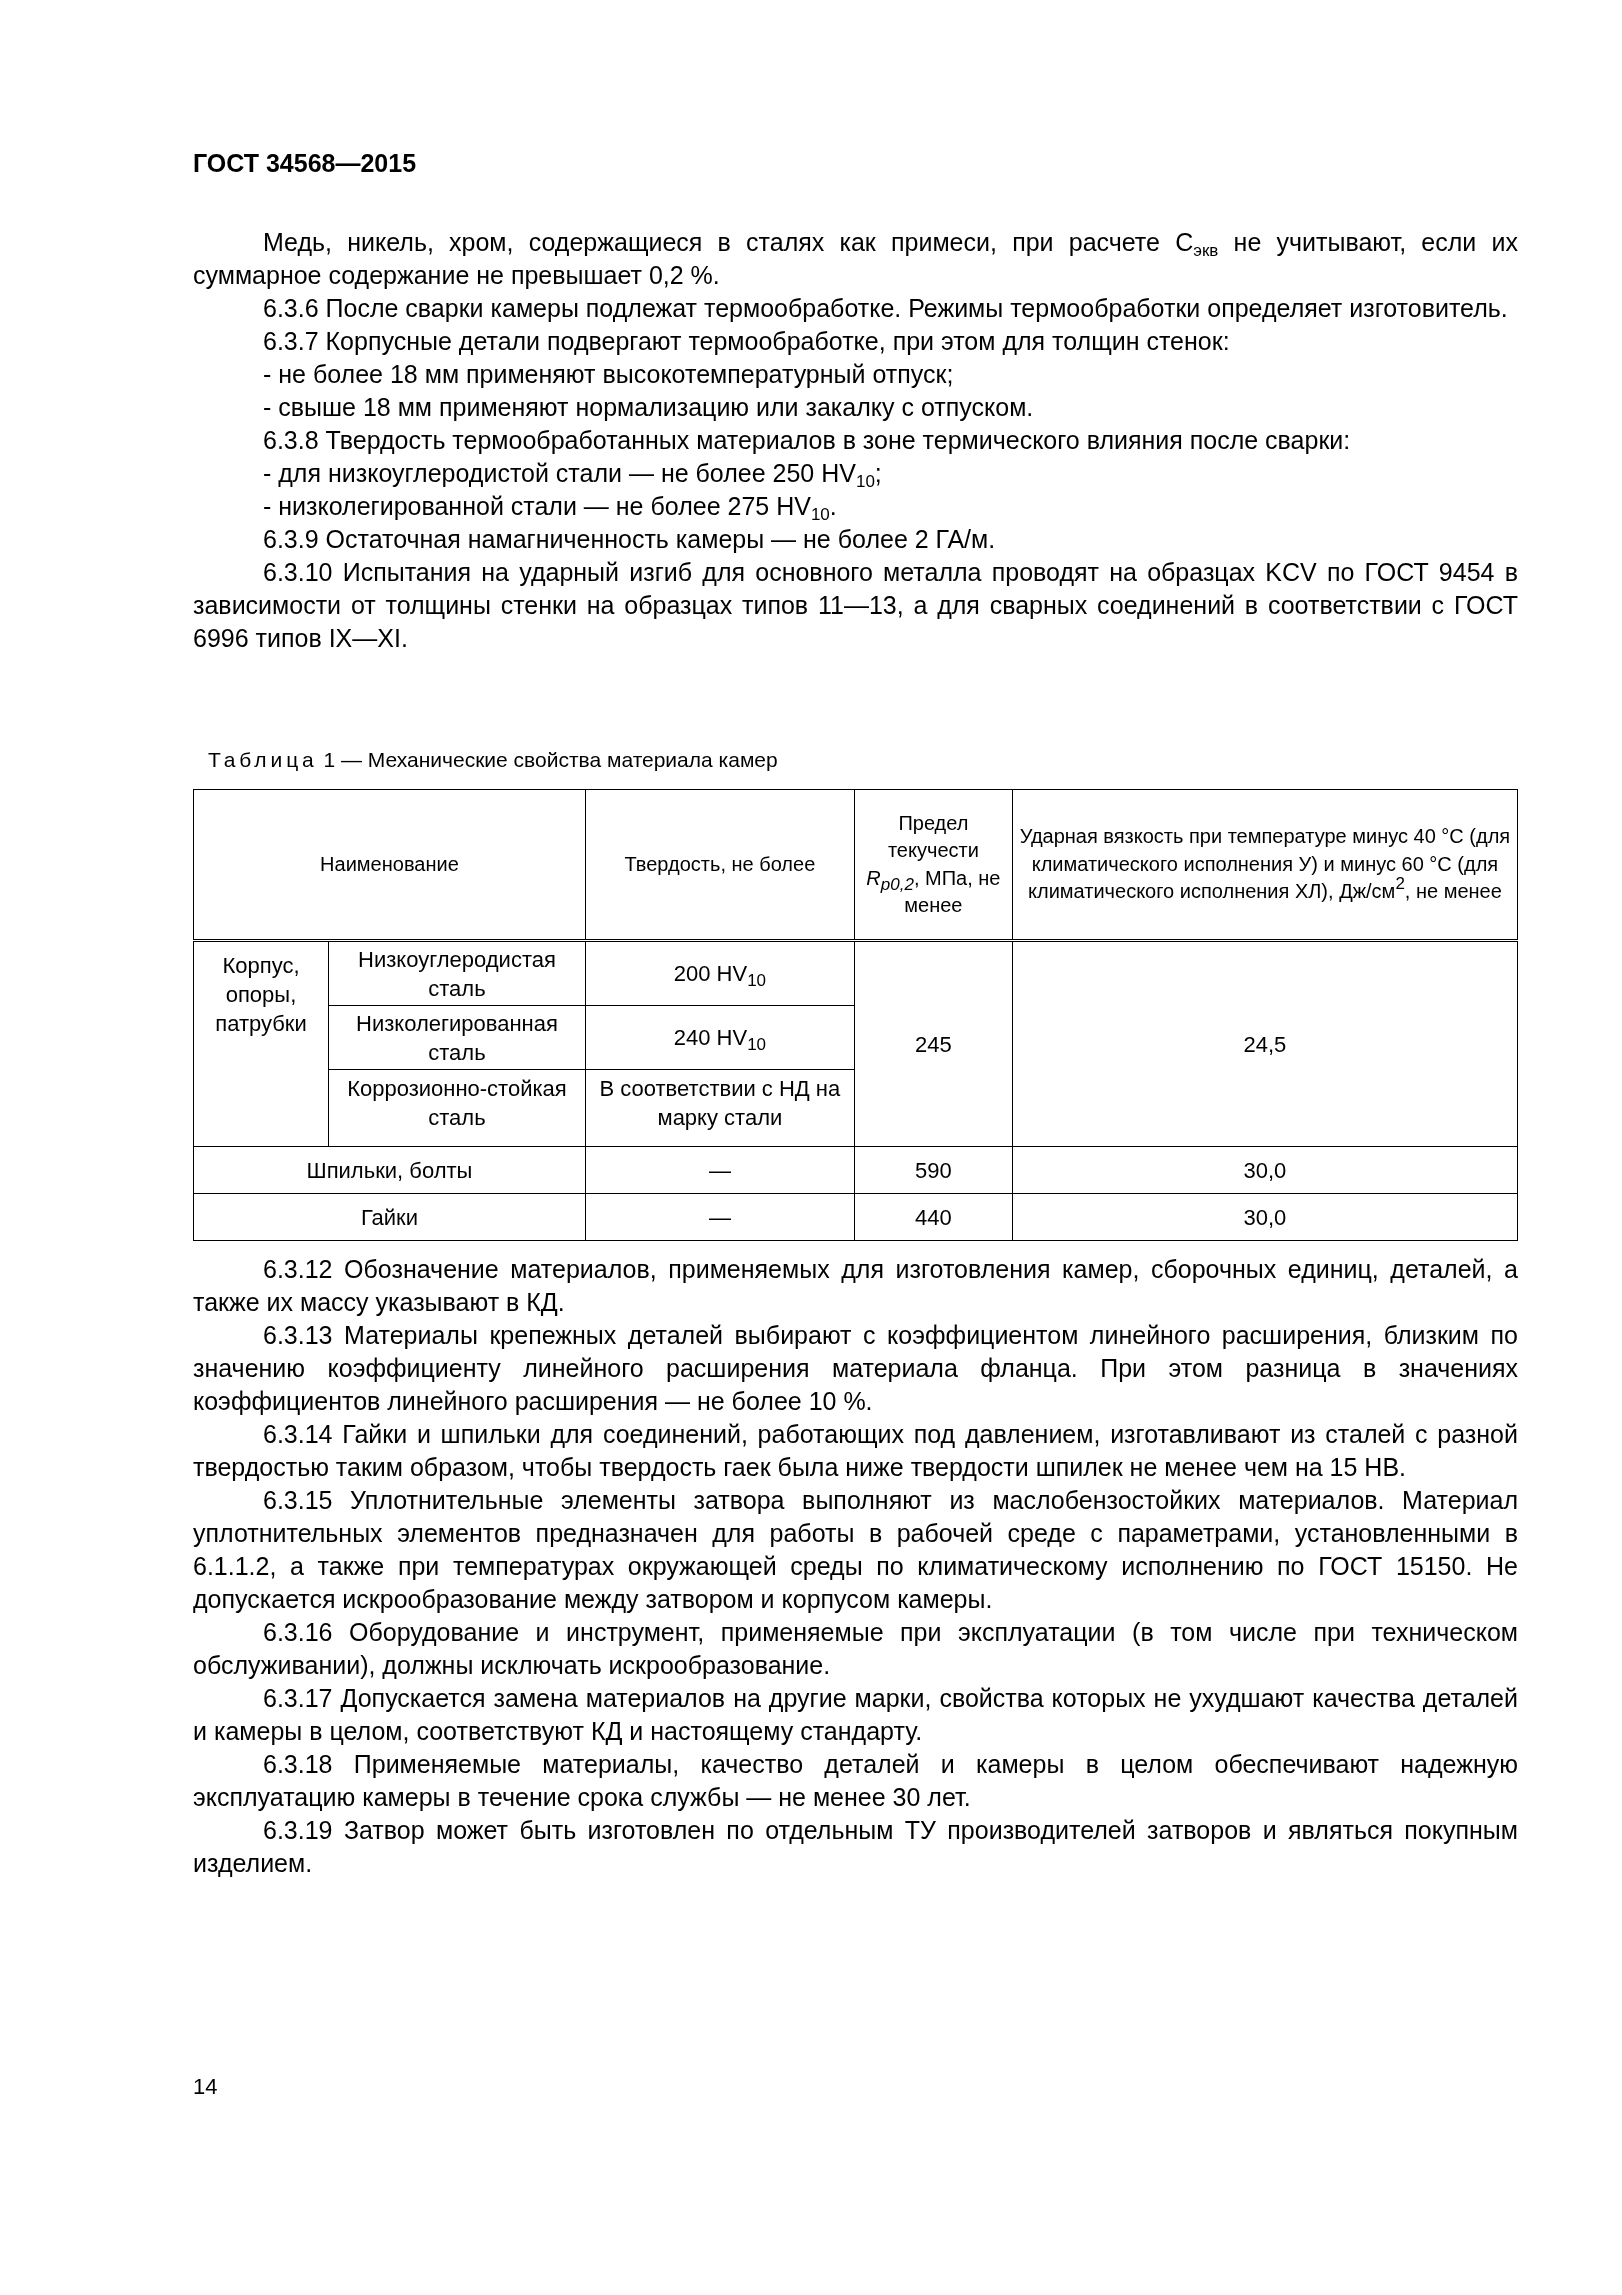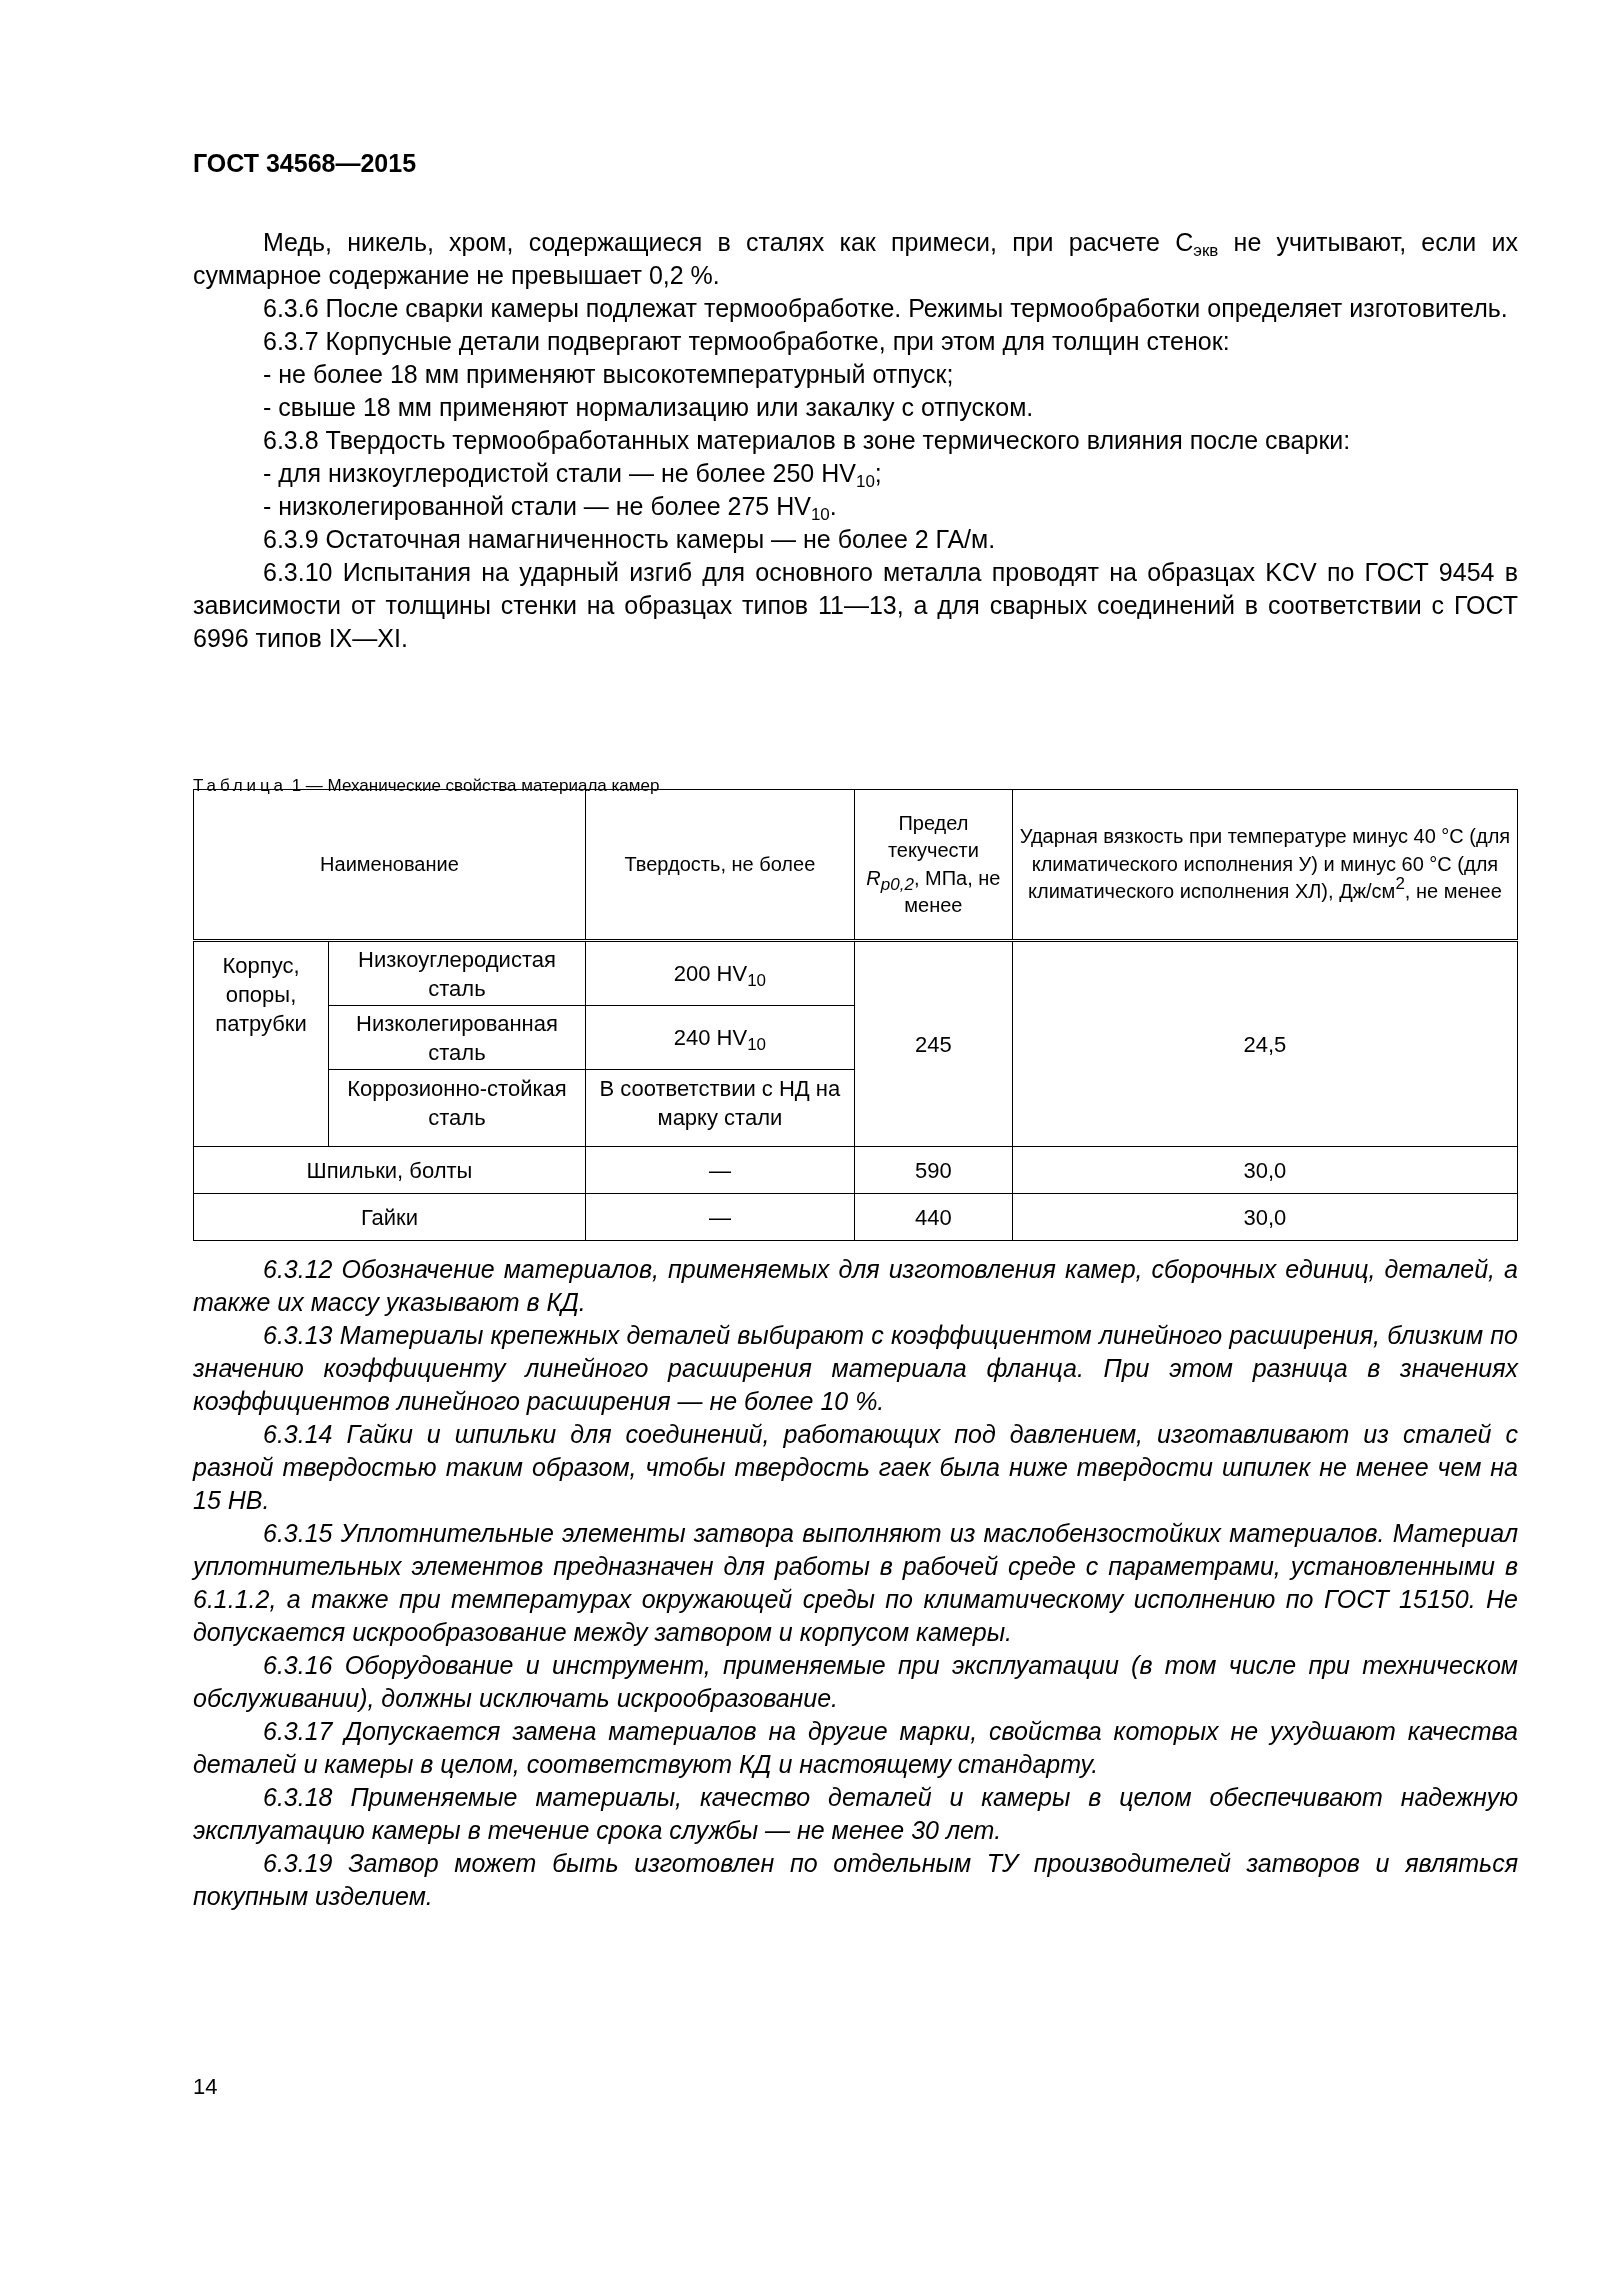--- a/index.html
+++ b/index.html
@@ -3,21 +3,21 @@
 <meta charset="utf-8">
 <style>
   html, body { margin:0; padding:0; background:#fff; }
   body { width:1623px; height:2295px; position:relative; font-family:"Liberation Sans", sans-serif; color:#000; }
   .header { position:absolute; left:193px; top:149px; font-size:25px; font-weight:bold; }
   .text { position:absolute; left:193px; width:1325px; font-size:25px; line-height:33px; }
   .p { text-align:justify; text-indent:70px; margin:0; }
   .li { margin:0; padding-left:70px; }
   sub { font-size:17px; vertical-align:-5.2px; line-height:0; }
   sup { font-size:17px; vertical-align:9.2px; line-height:0; }
-  .caption { position:absolute; left:193px; top:748px; font-size:17px;margin-top:28px; }
+  .caption { position:absolute; left:208px; top:748px; font-size:21px; }
   .caption .sp { letter-spacing:3.9px; }
   table { position:absolute; left:193px; top:789px; width:1325px; border-collapse:collapse; font-size:22px; }
   td, th { border:1.3px solid #000; text-align:center; vertical-align:middle; padding:2.6px 6.5px; font-weight:normal; line-height:29px; }
   th { font-size:20px; line-height:27.5px; }
   .thick-top { border-top:3.9px double #000; }
   .left { text-align:center; }
   .rowtop td { vertical-align:top; }
   .pagenum { position:absolute; left:193px; top:2074px; font-size:22px; }
 </style>
 </head>
@@ -71,21 +71,21 @@
   </tr>
   <tr style="height:47px;">
     <td colspan="2" class="left">Гайки</td>
     <td>—</td>
     <td>440</td>
     <td>30,0</td>
   </tr>
 </tbody>
   </table>
 
-<div class="text" style="top:1253px;font-style:italic;">
+<div class="text" style="top:1253px;">
   <p class="p">6.3.12 Обозначение материалов, применяемых для изготовления камер, сборочных единиц, деталей, а также их массу указывают в КД.</p>
   <p class="p">6.3.13 Материалы крепежных деталей выбирают с коэффициентом линейного расширения, близким по значению коэффициенту линейного расширения материала фланца. При этом разница в значениях коэффициентов линейного расширения — не более 10 %.</p>
   <p class="p">6.3.14 Гайки и шпильки для соединений, работающих под давлением, изготавливают из сталей с разной твердостью таким образом, чтобы твердость гаек была ниже твердости шпилек не менее чем на 15 НВ.</p>
   <p class="p">6.3.15 Уплотнительные элементы затвора выполняют из маслобензостойких материалов. Материал уплотнительных элементов предназначен для работы в рабочей среде с параметрами, установленными в 6.1.1.2, а также при температурах окружающей среды по климатическому исполнению по ГОСТ 15150. Не допускается искрообразование между затвором и корпусом камеры.</p>
   <p class="p">6.3.16 Оборудование и инструмент, применяемые при эксплуатации (в том числе при техническом обслуживании), должны исключать искрообразование.</p>
   <p class="p">6.3.17 Допускается замена материалов на другие марки, свойства которых не ухудшают качества деталей и камеры в целом, соответствуют КД и настоящему стандарту.</p>
   <p class="p">6.3.18 Применяемые материалы, качество деталей и камеры в целом обеспечивают надежную эксплуатацию камеры в течение срока службы — не менее 30 лет.</p>
   <p class="p">6.3.19 Затвор может быть изготовлен по отдельным ТУ производителей затворов и являться покупным изделием.</p>
 </div>
 

